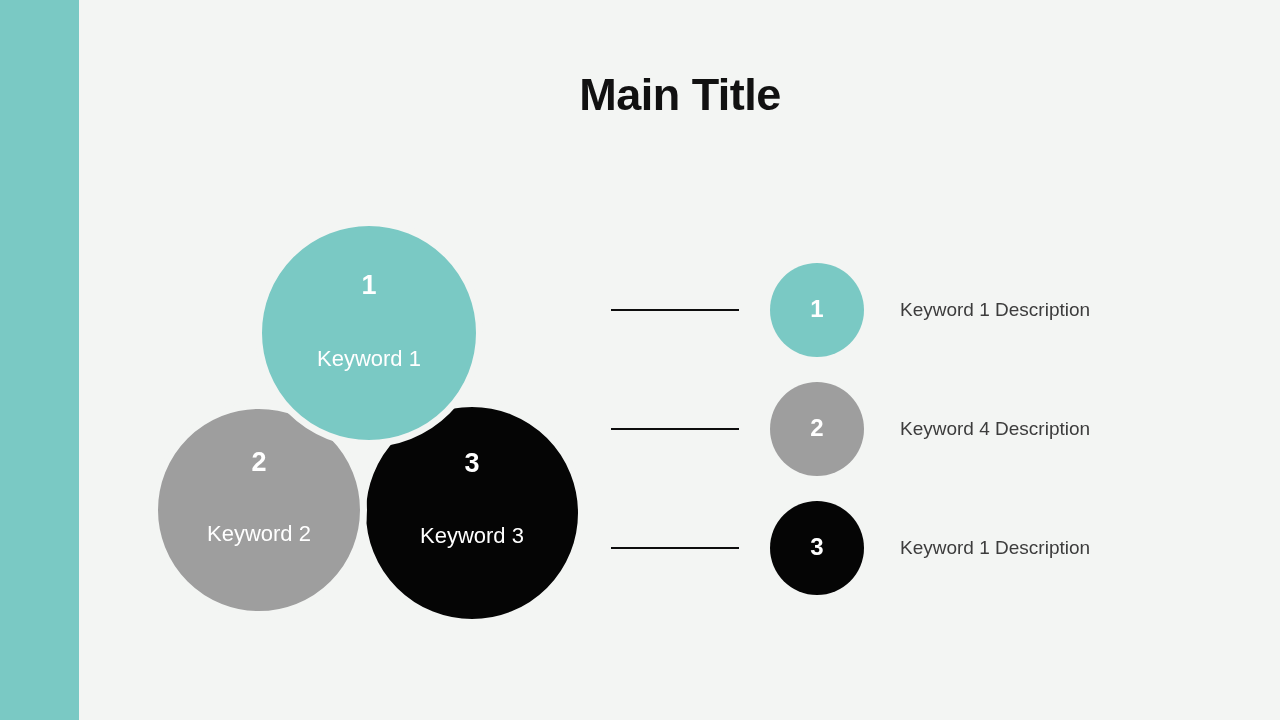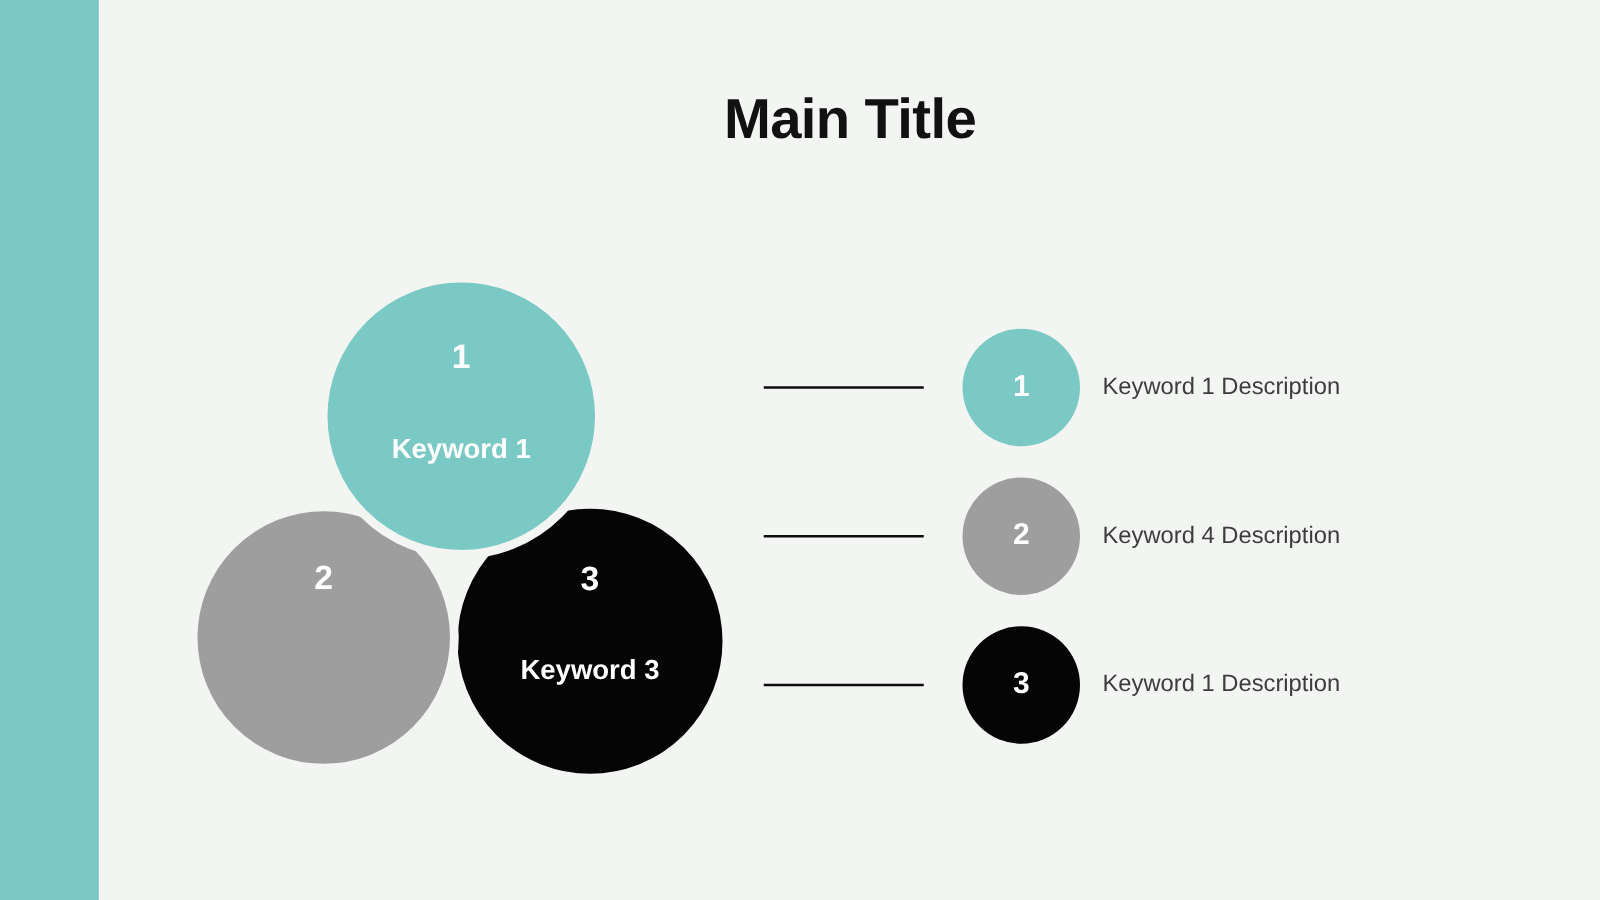--- a/index.html
+++ b/index.html
@@ -66,21 +66,21 @@
     font-size: 27px;
     font-weight: 700;
     color: #ffffff;
   }
   .venn-circle .venn-label {
     position: absolute;
     left: 0;
     right: 0;
     text-align: center;
     font-size: 22px;
-    font-weight: 700;
+    font-weight: 400;
     color: #ffffff;
     white-space: nowrap;
   }
 
   #venn-circle-1 {
     left: 115px;
     top: 19px;
     width: 228px;
     height: 228px;
     z-index: 3;
@@ -140,21 +140,21 @@
     left: 0;
     right: 0;
     top: 50%;
     transform: translateY(-52%);
     text-align: center;
     font-size: 24px;
     font-weight: 700;
     color: #ffffff;
   }
   .legend-desc {
-    margin-left: 18px;
+    margin-left: 36px;
     font-size: 19px;
     font-weight: 400;
     color: #3c3c3c;
     white-space: nowrap;
   }
 </style>
 </head>
 <body>
 
 <div id="slide" style="background: rgb(243, 245, 243);">
@@ -165,20 +165,21 @@
 
   <div id="venn-cluster">
 
     <div id="venn-circle-1" class="venn-circle" style="background: rgb(122, 201, 196);">
       <div class="venn-number">1</div>
       <div class="venn-label">Keyword 1</div>
     </div>
 
     <div id="venn-circle-2" class="venn-circle" style="background: rgb(158, 158, 158);">
       <div class="venn-number">2</div>
+      <div class="venn-label">Keyword 2</div>
     </div>
 
     <div id="venn-circle-3" class="venn-circle" style="background: rgb(5, 5, 5);">
       <div class="venn-number">3</div>
       <div class="venn-label">Keyword 3</div>
     </div>
 
   </div>
 
   <div id="legend">

